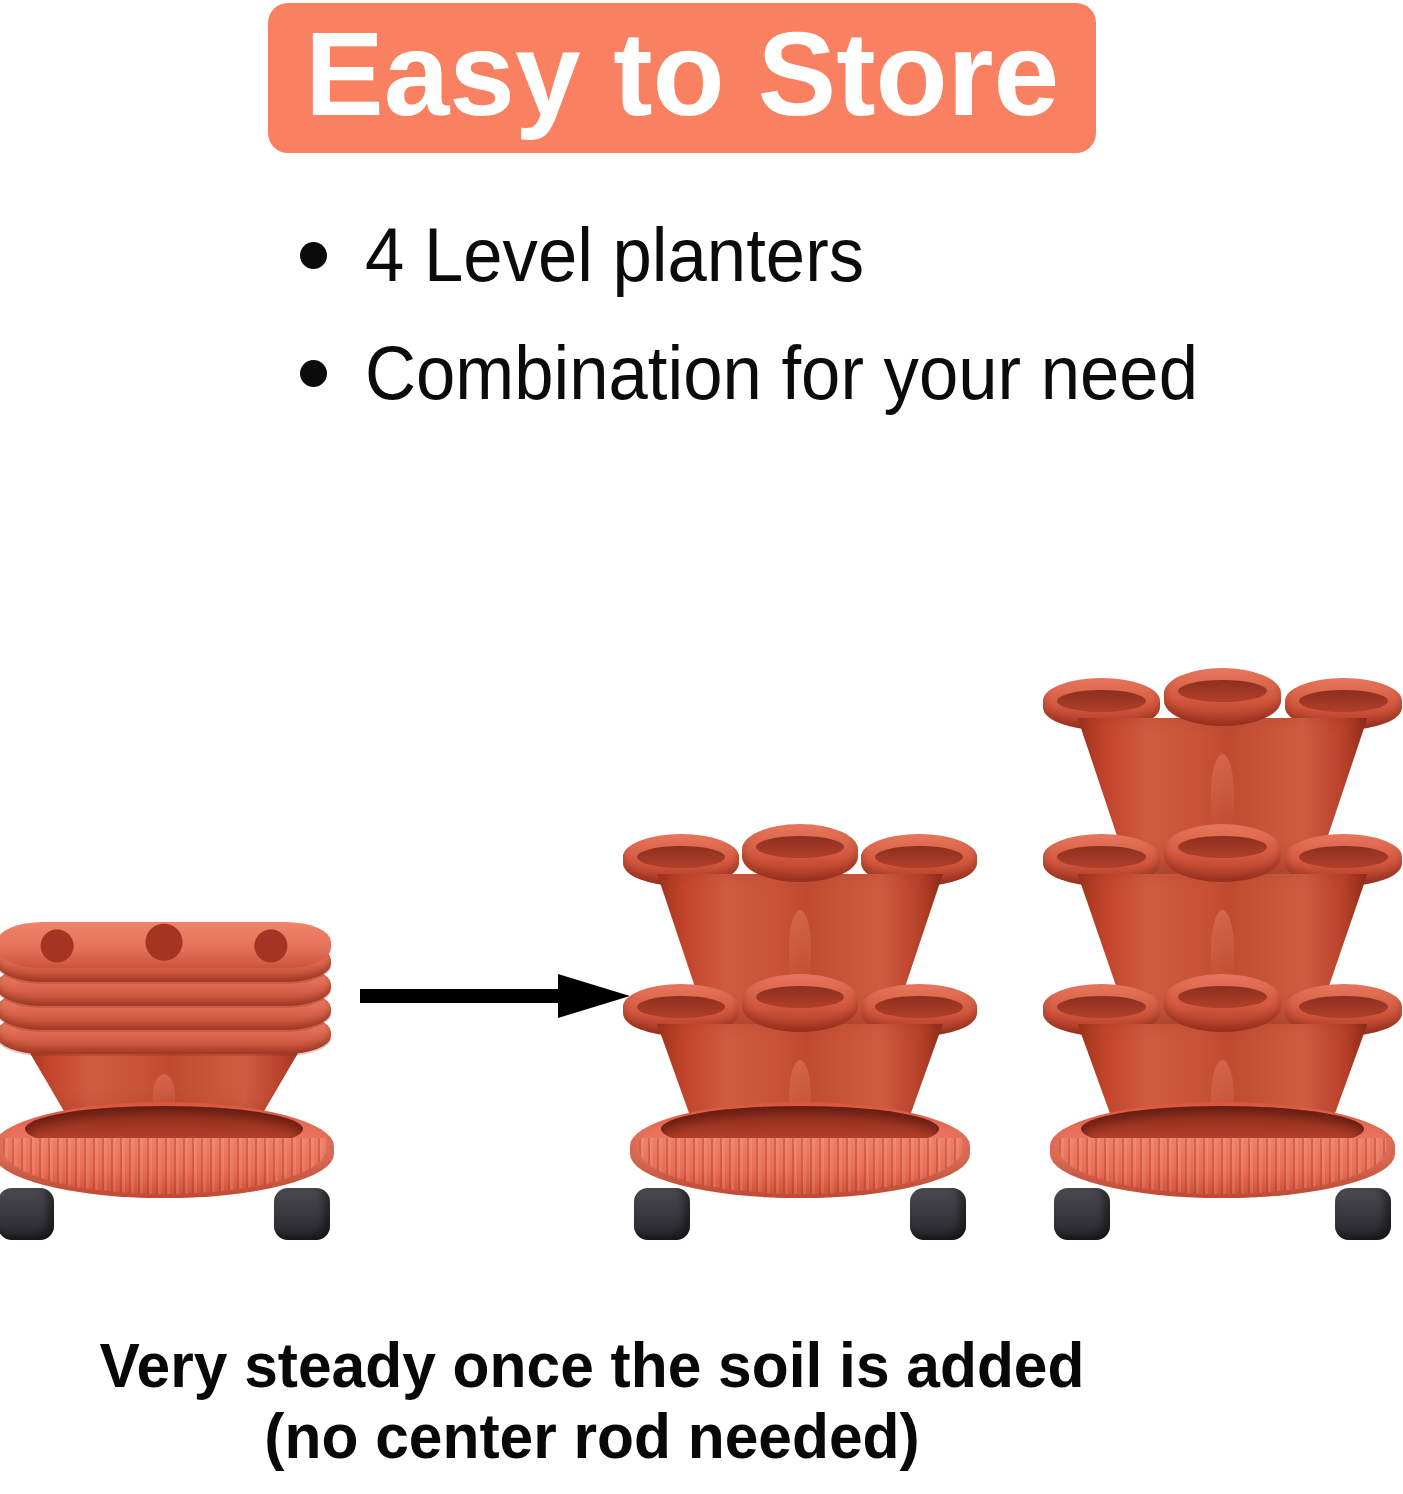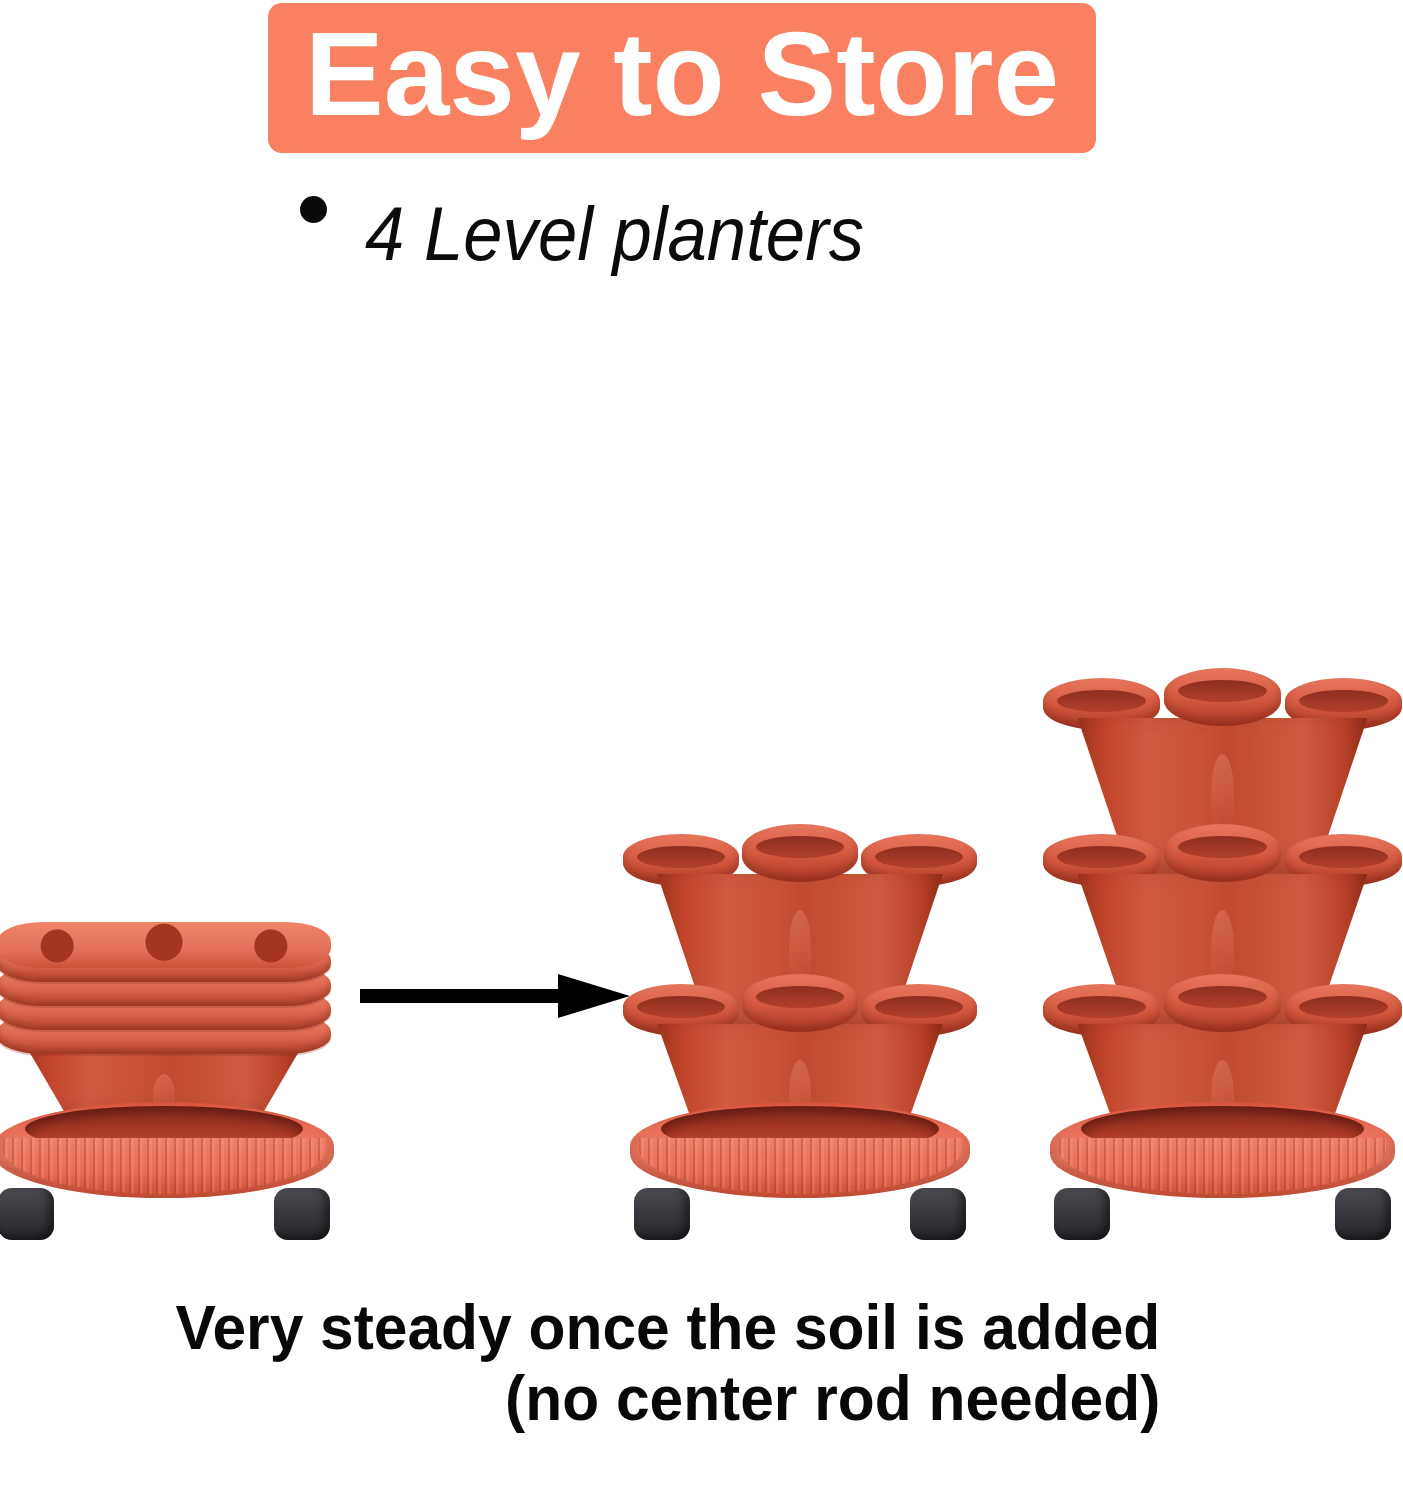--- a/index.html
+++ b/index.html
@@ -17,21 +17,21 @@
   }
 
   
   #headline-badge {
     position: absolute;
     left: 268px;
     top: 3px;
     width: 828px;
     height: 150px;
     background: #fa8062;
-    border-radius: 14px;
+    border-radius: 20px;
     display: flex;
     align-items: center;
     justify-content: center;
     box-sizing: border-box;
   }
   #headline-text {
     color: #ffffff;
     font-size: 118px;
     font-weight: bold;
     line-height: 1;
@@ -44,22 +44,22 @@
 
   
   #feature-list {
     position: absolute;
     left: 300px;
     top: 196px;
     width: 1060px;
   }
   .feature-row {
     display: flex;
+    align-items: center;
     height: 118px;
-    font-style: italic;
   }
   .feature-bullet {
     width: 27px;
     height: 27px;
     border-radius: 50%;
     background: #0b0b0b;
     flex: 0 0 auto;
     margin-right: 38px;
   }
   .feature-label {
@@ -232,23 +232,23 @@
     top: 968px;
     width: 270px;
     height: 56px;
   }
   #flow-arrow svg { display: block; }
 
   
   #bottom-caption {
     position: absolute;
     left: 0;
-    top: 1292px;
+    top: 1330px;
     width: 1184px;
-    text-align: right;
+    text-align: center;
     color: #080808;
     font-size: 63px;
     font-weight: bold;
     line-height: 1.12;
     font-family: "Liberation Sans", "DejaVu Sans", sans-serif;
   }
   #bottom-caption .cap-line { display: block; transform: scaleX(0.96); }
 </style>
 </head>
 <body>
@@ -258,20 +258,24 @@
 </div>
 
 <div id="feature-list">
 
   <div class="feature-row">
     <span class="feature-bullet"></span>
     <span class="feature-label">4 Level planters</span>
   </div>
 
 
+  <div class="feature-row">
+    <span class="feature-bullet"></span>
+    <span class="feature-label">Combination for your need</span>
+  </div>
 
 </div>
 
 <div id="product-scene">
 
   <div class="stack" id="stack-nested" style="height:320px;">
 
     <div style="position:absolute;left:0;bottom:118px;width:100%;height:200px;">
 
       <div class="pot" style="top:92px;height:112px;">

